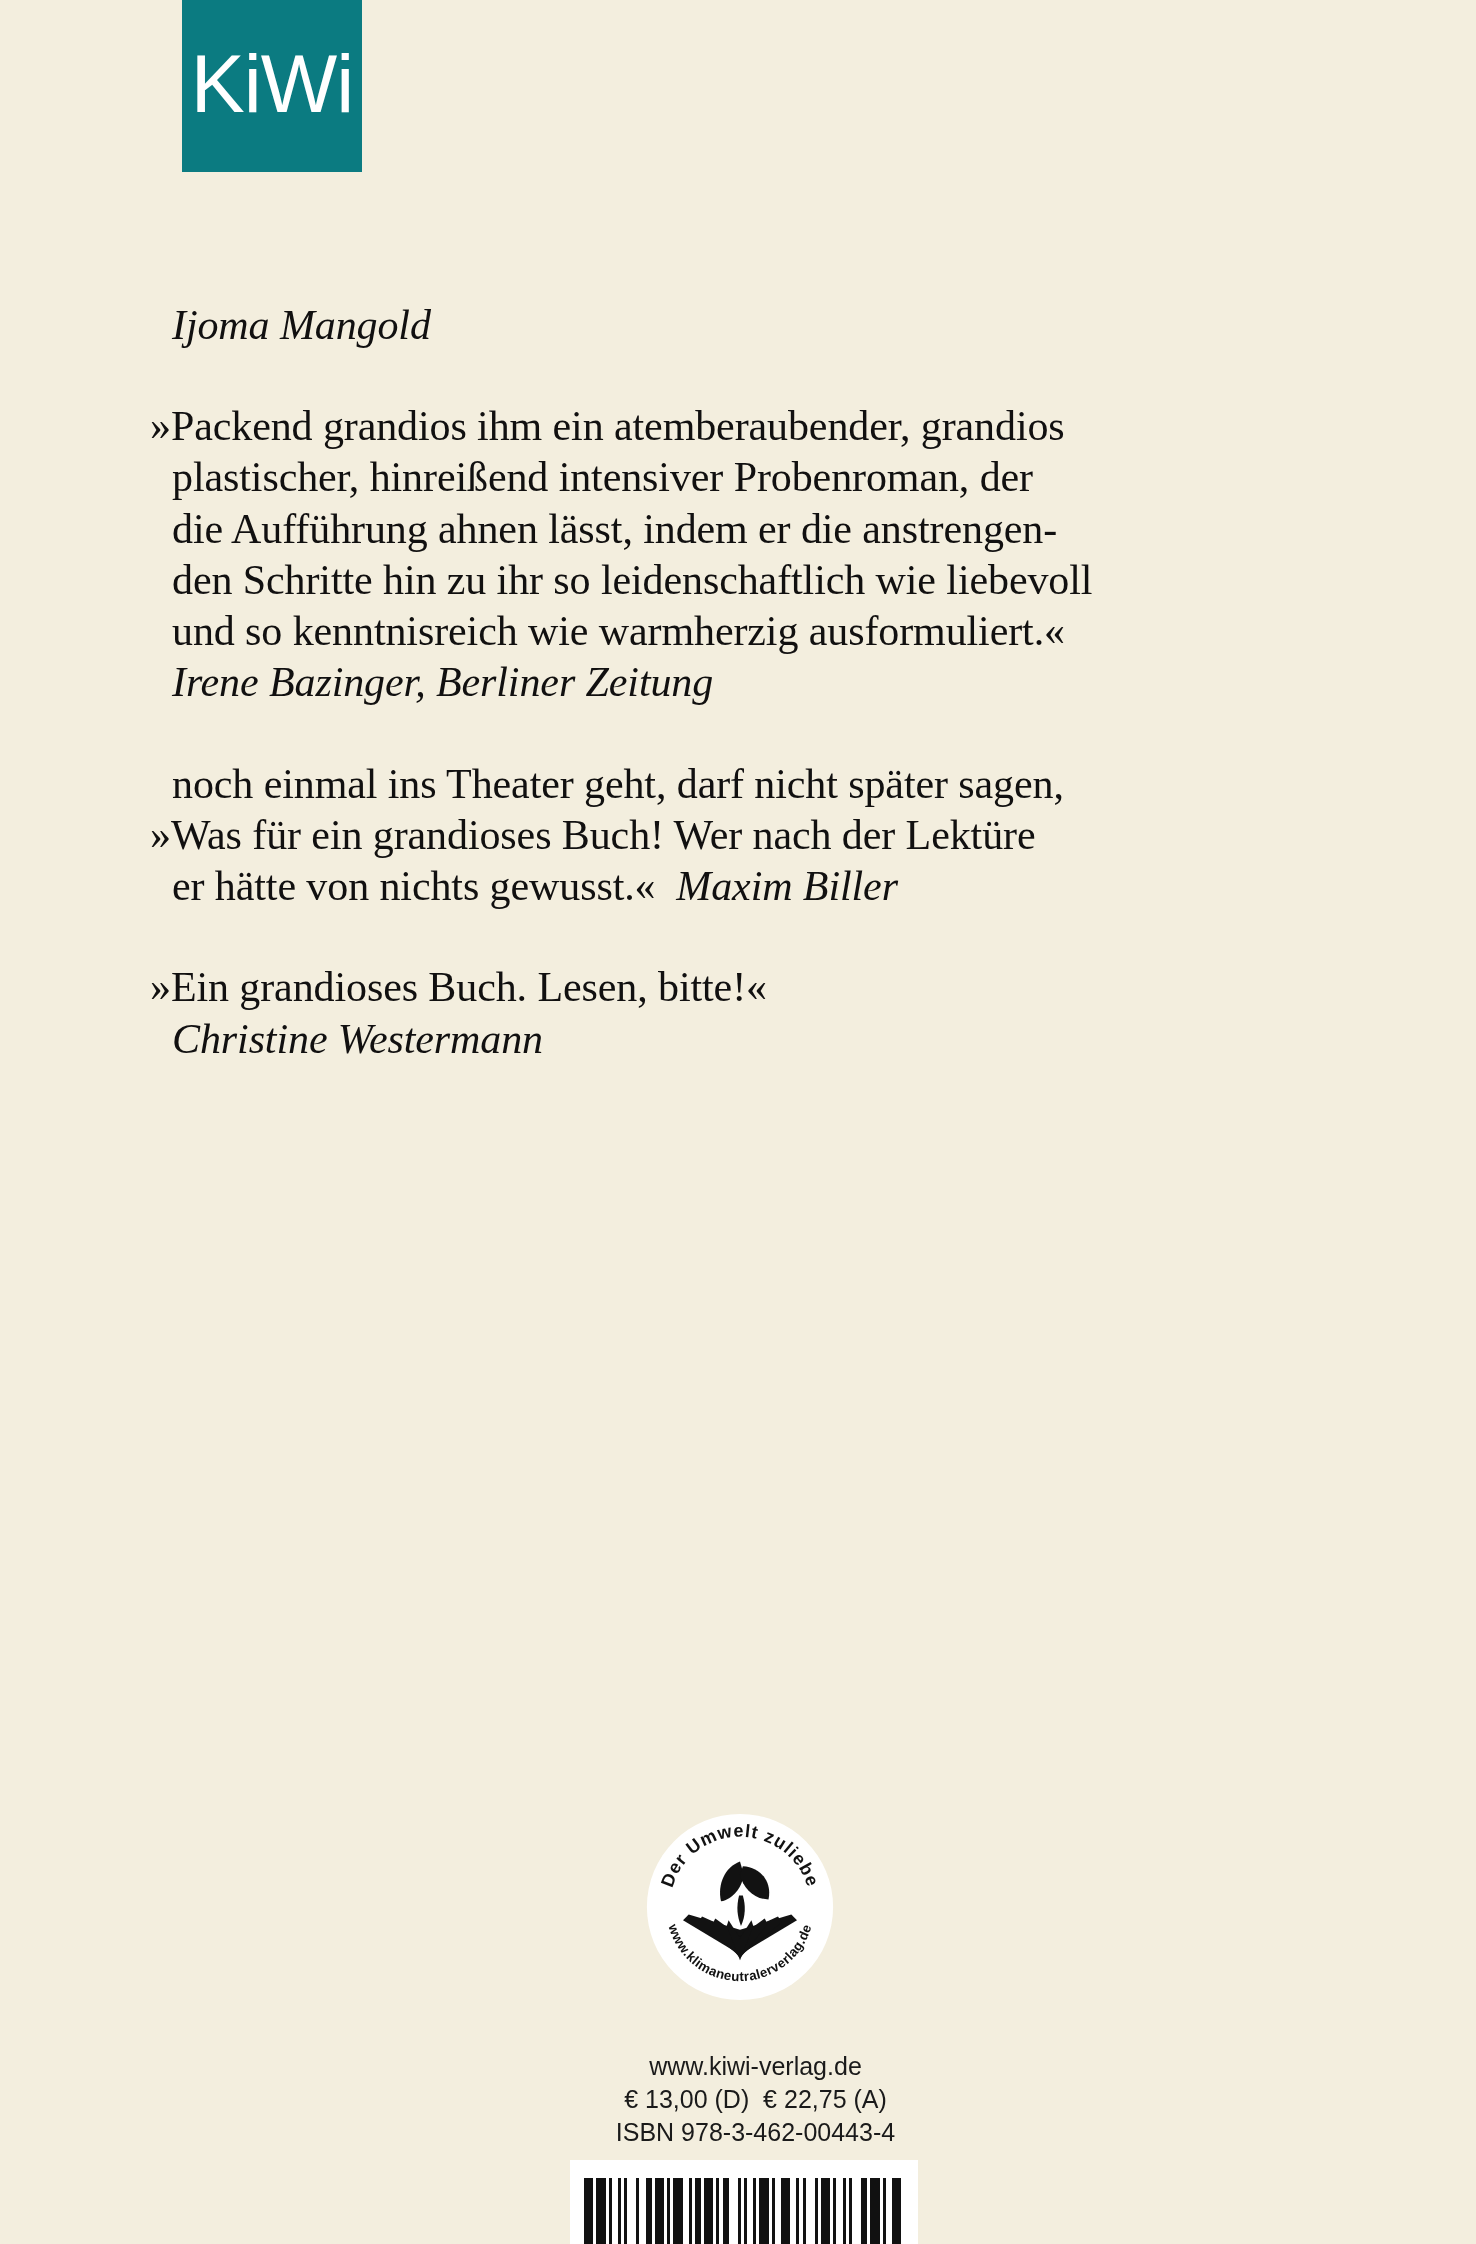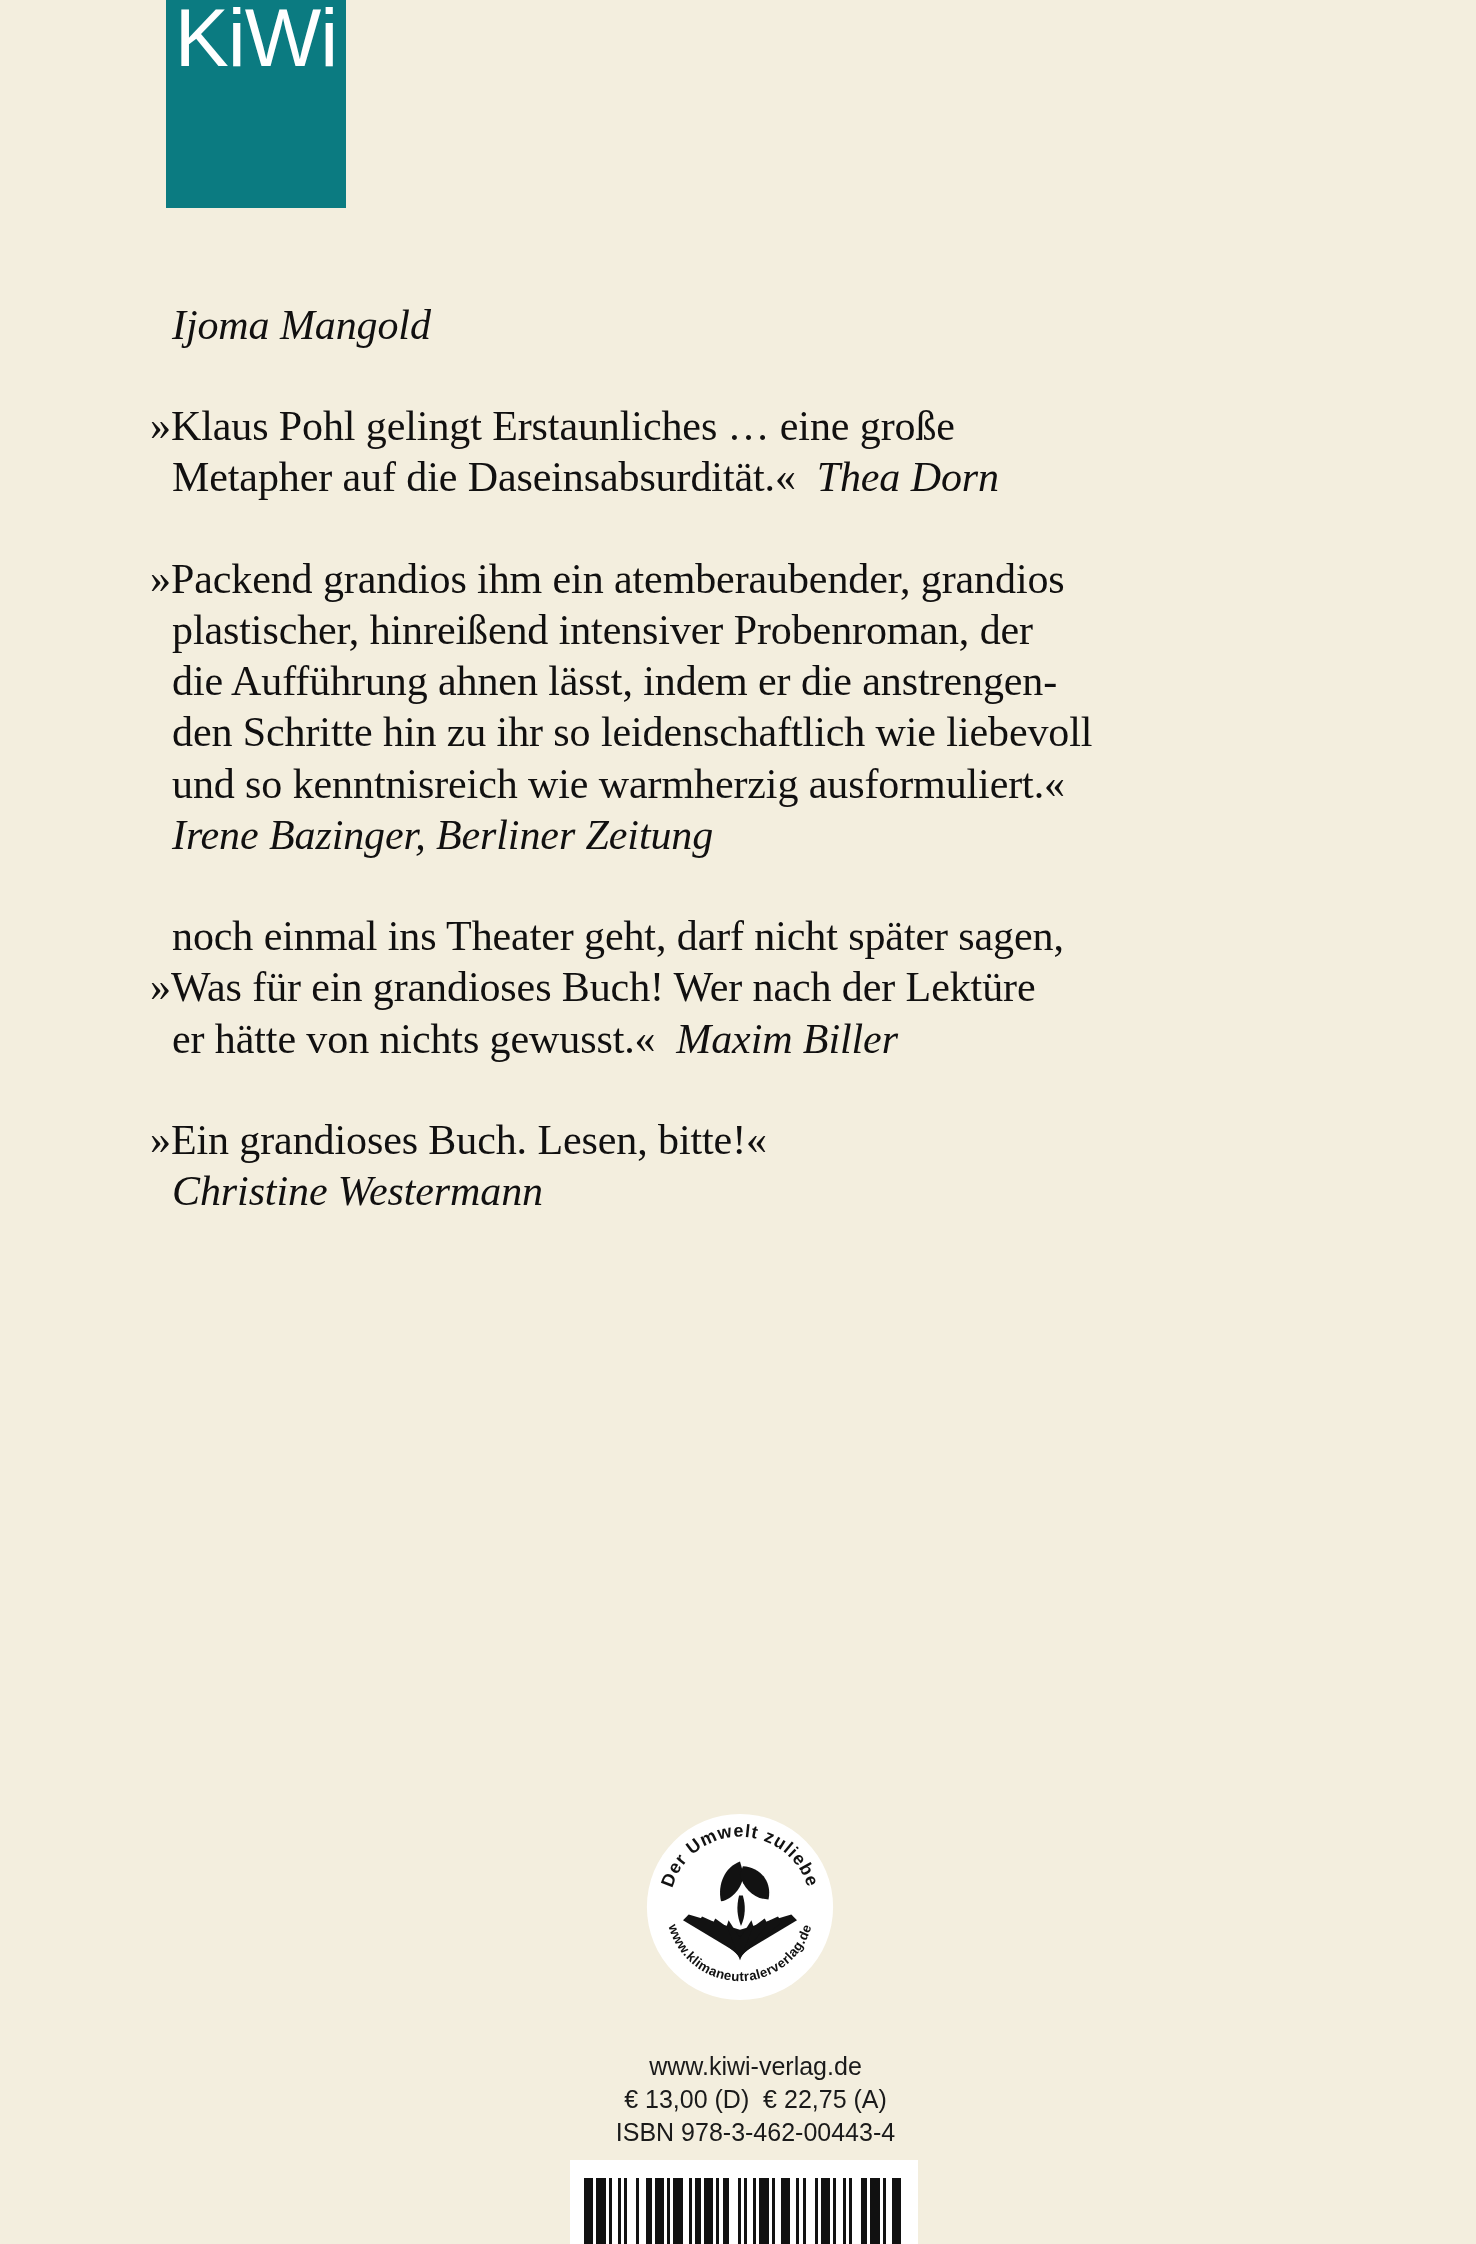--- a/index.html
+++ b/index.html
@@ -17,26 +17,27 @@
 
   .cover {
     position: absolute;
     inset: 0;
     background: #F3EEDE;
   }
 
   
   .logo-box {
     position: absolute;
-    left: 166px;
+    left: 182px;
     top: 0px;
     width: 180px;
-    height: 208px;
+    height: 172px;
     background: #0B7B81;
     display: flex;
+    align-items: center;
     justify-content: center;
   }
   .logo-text {
     color: #FFFFFF;
     font-family: "Liberation Sans", sans-serif;
     font-size: 81px;
     font-weight: 400;
     letter-spacing: -1px;
     line-height: 1;
     transform: translateY(-2px);
@@ -123,24 +124,20 @@
 
   <div class="logo-box">
     <span class="logo-text">KiWi</span>
   </div>
 
   <div class="quotes" id="quotes-container">
       <div class="quote-block">
         <div class="quote-line"><span class="attrib">Ijoma Mangold</span></div>
       </div>
       <div class="quote-block">
-      </div>
-      <div class="quote-block">
-        <div class="quote-line"><span class="q-open">»Klaus Pohl gelingt Erstaunliches … eine große</span></div>
-        <div class="quote-line"><span>Metapher auf die Daseinsabsurdität.«</span>  <span class="attrib">Thea Dorn</span></div>
       </div>
       <div class="quote-block">
         <div class="quote-line"><span class="q-open">»Packend grandios ihm ein atemberaubender, grandios</span></div>
         <div class="quote-line"><span>plastischer, hinreißend intensiver Probenroman, der</span></div>
         <div class="quote-line"><span>die Aufführung ahnen lässt, indem er die anstrengen-</span></div>
         <div class="quote-line"><span>den Schritte hin zu ihr so leidenschaftlich wie liebevoll</span></div>
         <div class="quote-line"><span>und so kenntnisreich wie warmherzig ausformuliert.«</span></div>
         <div class="quote-line"><span class="attrib">Irene Bazinger, Berliner Zeitung</span></div>
       </div>
       <div class="quote-block">

